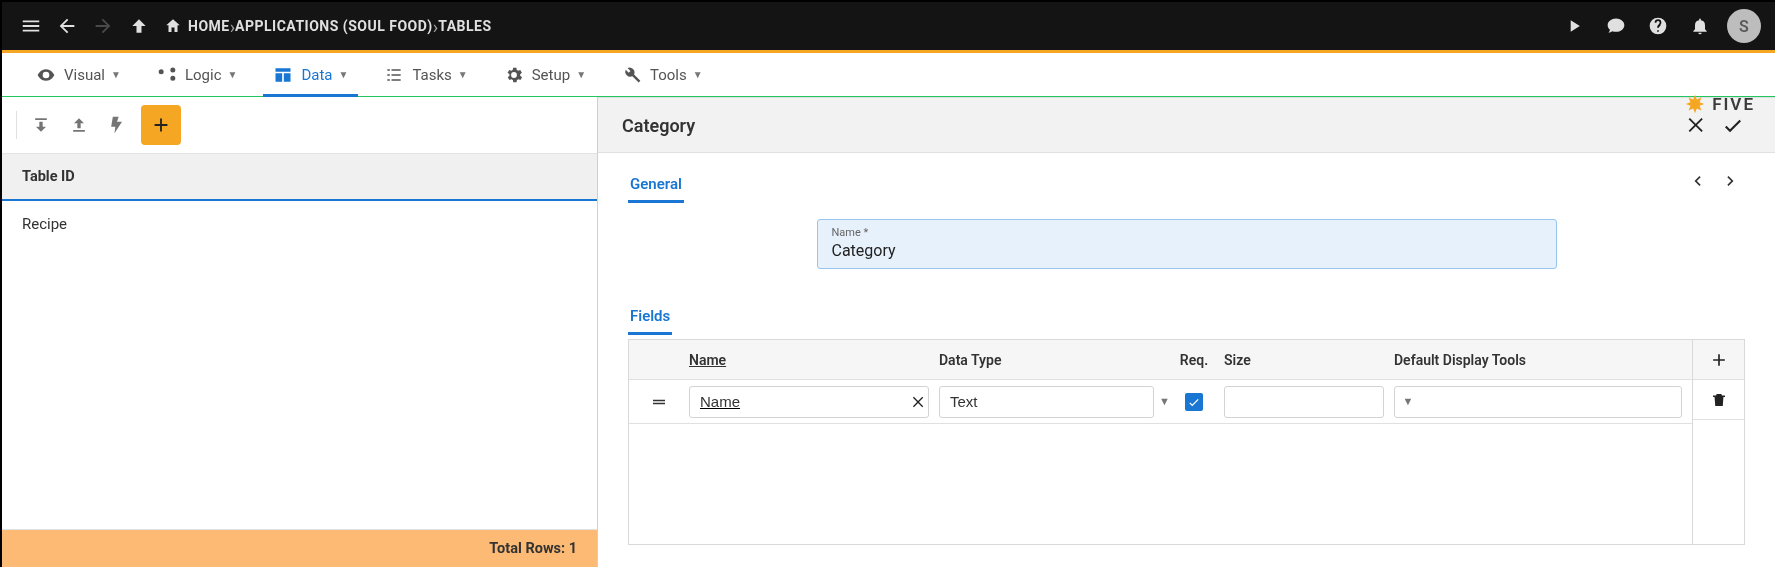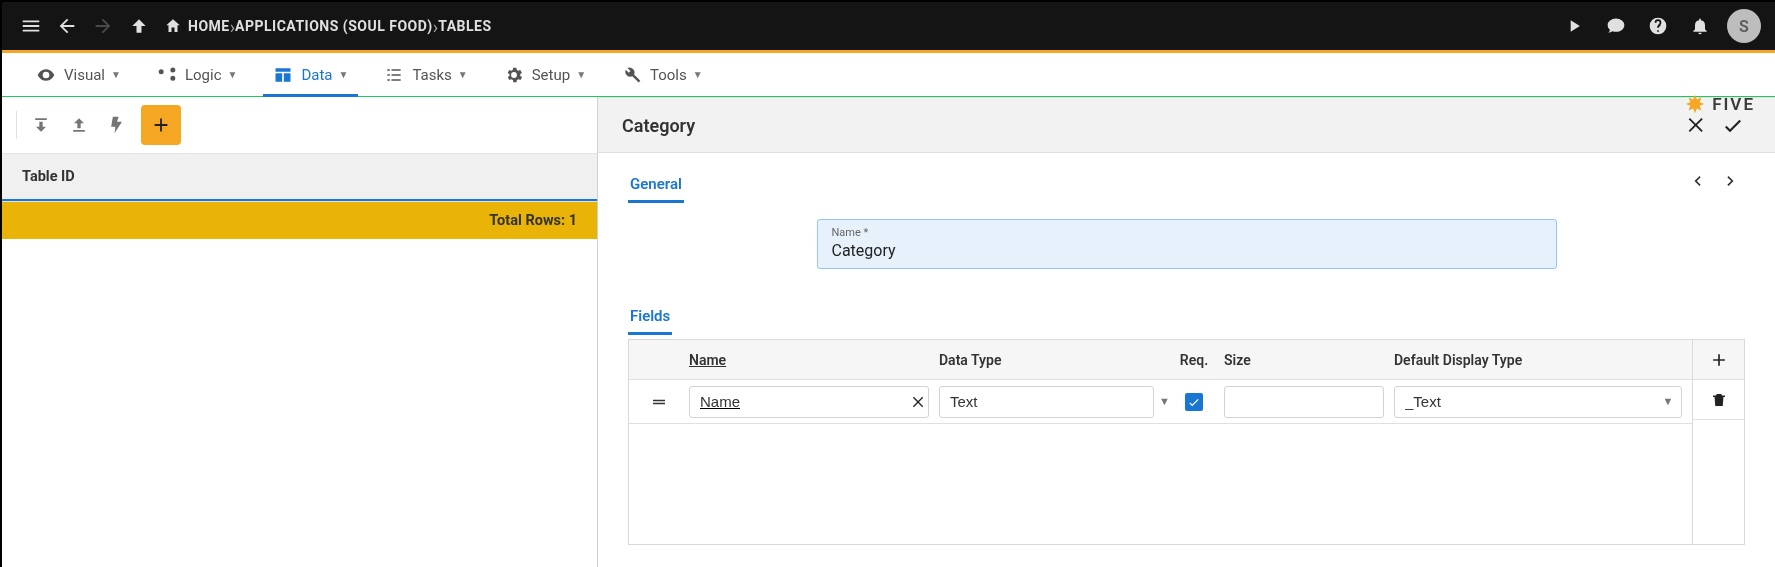--- a/index.html
+++ b/index.html
@@ -36,21 +36,21 @@
   .left-toolbar input { border:none; outline:none; font-size:16px; color:#555; flex:1; }
   .left-toolbar input::placeholder { color:#9e9e9e; }
   .left-toolbar .icon-box { width:28px; height:28px; display:flex; align-items:center; justify-content:center; }
   .left-toolbar svg { fill:#757575; }
   .divider-v { width:1px; height:28px; background:#e0e0e0; }
   .add-btn { width:40px; height:40px; background:#f5a623; border-radius:4px; display:flex; align-items:center; justify-content:center; cursor:pointer;}
   .add-btn svg { fill:#222; }
   .list-header { background:#f0f0f0; border-top:1px solid #e3e3e3; border-bottom:2px solid #1976d2; padding:14px 20px; font-weight:700; font-size:14.5px; color:#333;}
   .list-body { flex:1; overflow:auto; }
   .list-row { padding:14px 20px; font-size:15px; color:#333;}
-  .list-footer { background:#eab308; border-top:1px solid #e3e3e3; padding:10px 20px; text-align:right; font-weight:700; font-size:14.5px; color:#333;}
+  .list-footer { background:#fdba74; border-top:1px solid #e3e3e3; padding:10px 20px; text-align:right; font-weight:700; font-size:14.5px; color:#333;}
   
   .right-panel { flex:1; display:flex; flex-direction:column; }
   .panel-header { height:56px; display:flex; align-items:center; padding:0 24px; border-bottom:1px solid #e0e0e0; background:#f2f2f2; border-top:1px solid #e0e0e0;}
   .panel-title { font-size:18px; font-weight:600; color:#333;}
   .panel-header .spacer { flex:1; }
   .panel-header .icon-box { width:36px; height:36px; display:flex;align-items:center;justify-content:center; cursor:pointer;}
   .panel-header svg { fill:#222; }
   .panel-body { padding: 14px 30px; }
   .section-tabs { display:flex; }
   .section-tab { color:#1976d2; font-weight:600; font-size:15px; padding:8px 2px; position:relative; }
@@ -224,20 +224,23 @@
             <path d="M7 2l-2 12h5l-1 8 9-14h-6l2-6z"></path>
           </svg>
         </span>
       <div class="add-btn">
           <svg width="22" height="22" viewBox="0 0 24 24">
             <path d="M11 5h2v6h6v2h-6v6h-2v-6H5v-2h6z"></path>
           </svg>
         </div>
     </div>
     <div class="list-header">Table ID</div>
+    <div class="list-body">
+      <div class="list-row">Recipe</div>
+    </div>
     <div class="list-footer">Total Rows: 1</div>
   </div>
 
   <div class="right-panel">
     <div class="panel-header">
       <div class="panel-title">Category</div>
       <div class="spacer"></div>
       <div class="icon-box">
           <svg width="22" height="22" viewBox="0 0 24 24">
             <path d="M18.3 5.71L12 12l6.3 6.29-1.41 1.42L10.59 13.4 4.3 19.71 2.88 18.3 9.17 12 2.88 5.71 4.3 4.29l6.29 6.3 6.3-6.3z"></path>
@@ -276,21 +279,21 @@
       <div class="fields-heading">Fields</div>
 
       <div class="fields-table-wrap">
         <div class="fields-table">
           <div class="ft-head">
             <div class="col-drag"></div>
             <div class="col-name">Name</div>
             <div class="col-type">Data Type</div>
             <div class="col-req">Req.</div>
             <div class="col-size">Size</div>
-            <div class="col-disp">Default Display Type</div>
+            <div class="col-disp">Default Display Tools</div>
           </div>
           <div class="ft-row">
             <div class="col-drag">
                 <svg width="18" height="18" viewBox="0 0 24 24" fill="#333">
                   <path d="M4 9h16v2H4V9zm0 4h16v2H4v-2z"></path>
                 </svg>
               </div>
             <div class="col-name">
               <div class="tinput">
                 <input value="Name" style="">
@@ -319,21 +322,20 @@
                 <input value="255" style="">
                 <span class="tx">
                     <svg width="16" height="16" viewBox="0 0 24 24" fill="#222">
                       <path d="M18.3 5.71L12 12l6.3 6.29-1.41 1.42L10.59 13.4 4.3 19.71 2.88 18.3 9.17 12 2.88 5.71 4.3 4.29l6.29 6.3 6.3-6.3z"></path>
                     </svg>
                   </span>
               </div>
             </div>
             <div class="col-disp">
               <div class="tinput">
-                <input value="_Text" style="">
                 <span class="caret">▼</span>
               </div>
             </div>
           </div>
           <div class="fields-blank"></div>
         </div>
         <div class="fields-actions">
           <div class="fa-cell">
               <svg width="20" height="20" viewBox="0 0 24 24" fill="#222">
                 <path d="M11 5h2v6h6v2h-6v6h-2v-6H5v-2h6z"></path>

